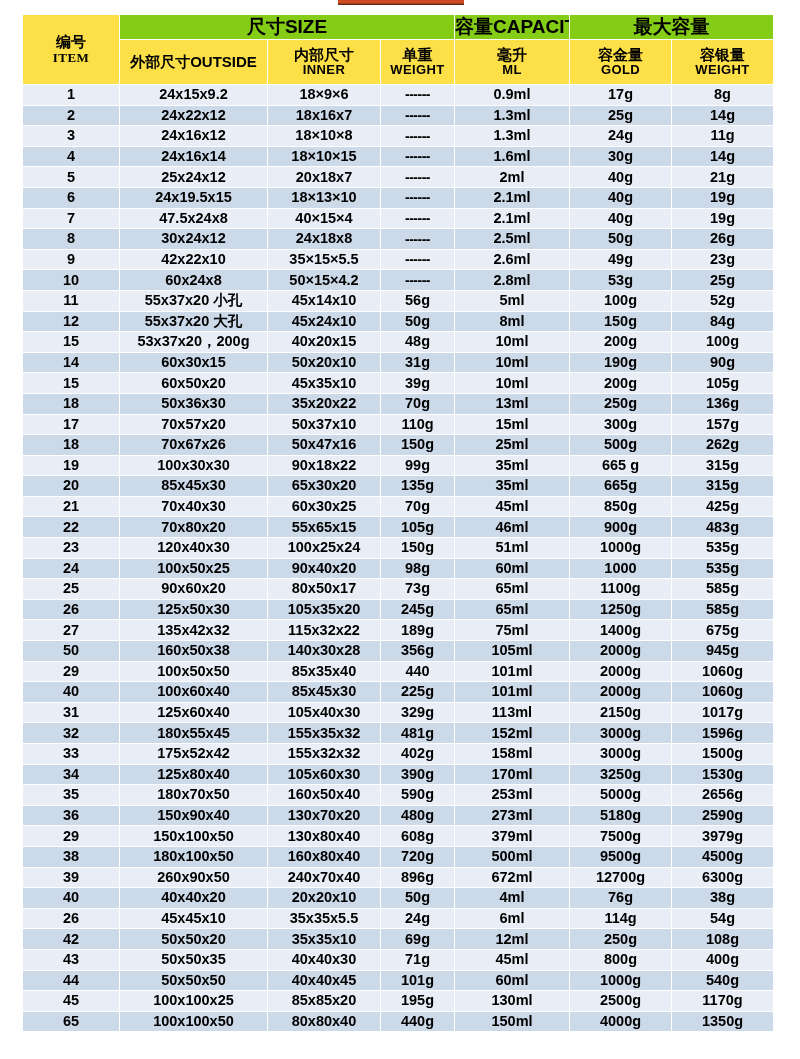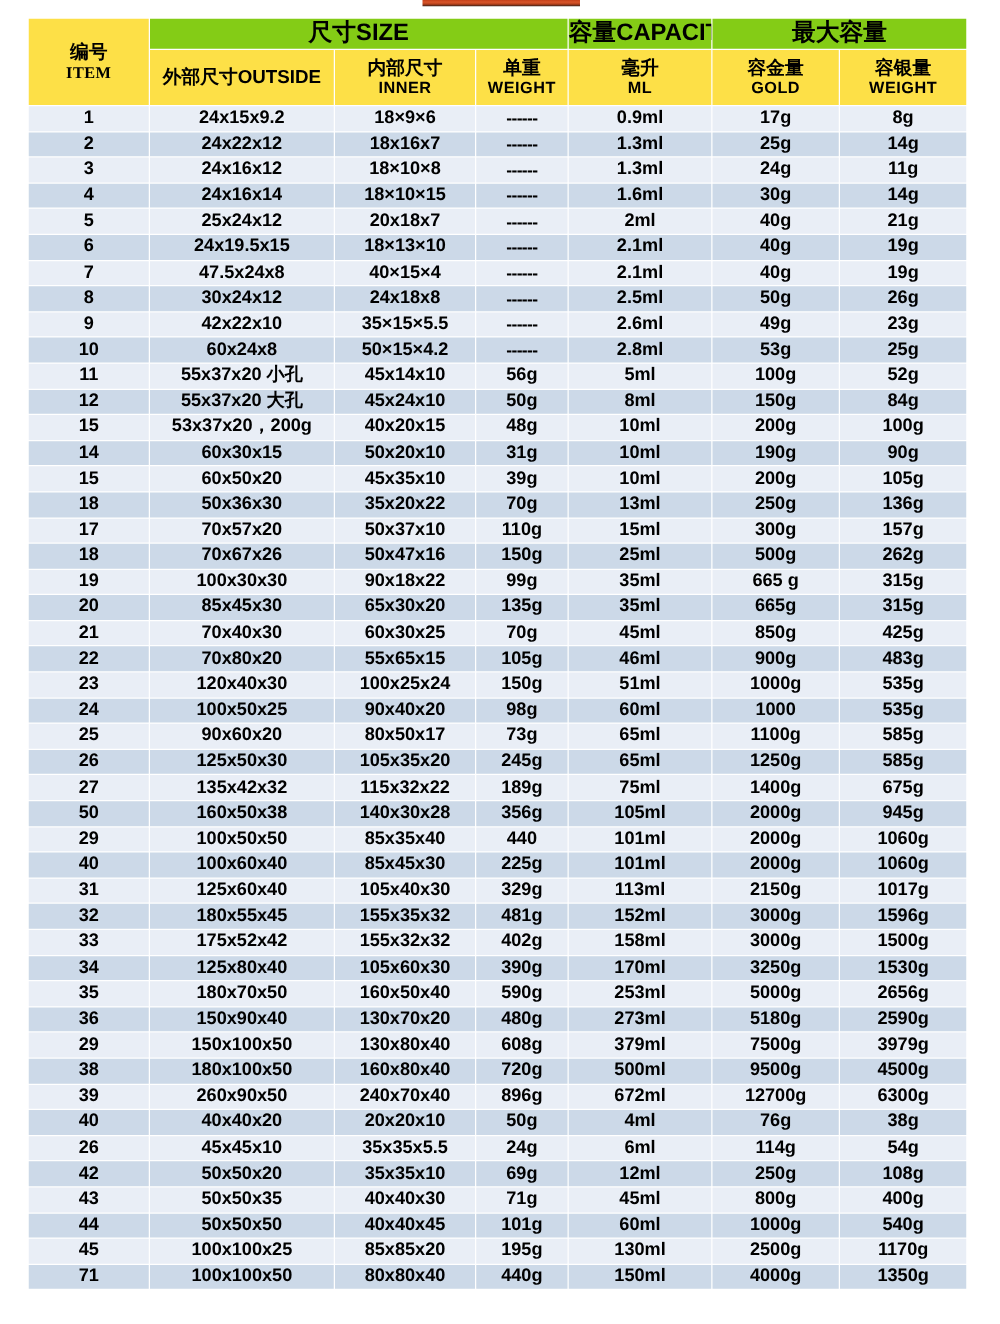--- a/index.html
+++ b/index.html
@@ -567,21 +567,21 @@
         <tr class="odd">
           <td>45</td>
           <td>100x100x25</td>
           <td>85x85x20</td>
           <td>195g</td>
           <td>130ml</td>
           <td>2500g</td>
           <td>1170g</td>
         </tr>
         <tr class="even">
-          <td>71</td>
+          <td>65</td>
           <td>100x100x50</td>
           <td>80x80x40</td>
           <td>440g</td>
           <td>150ml</td>
           <td>4000g</td>
           <td>1350g</td>
         </tr>
       </tbody>
   </table>
 </div>

